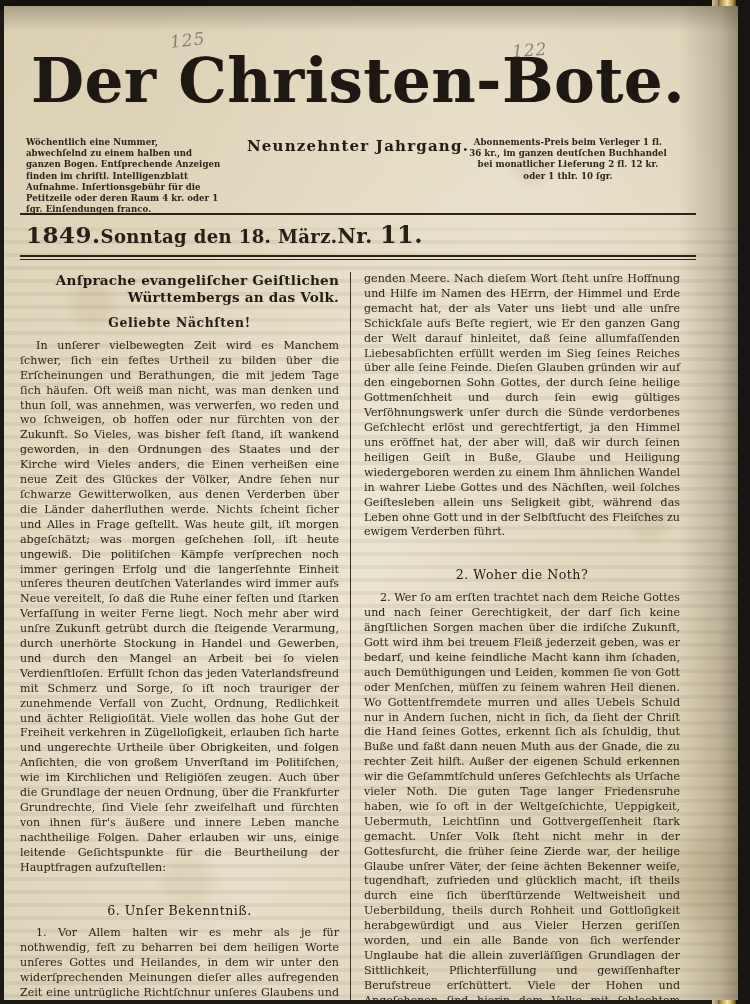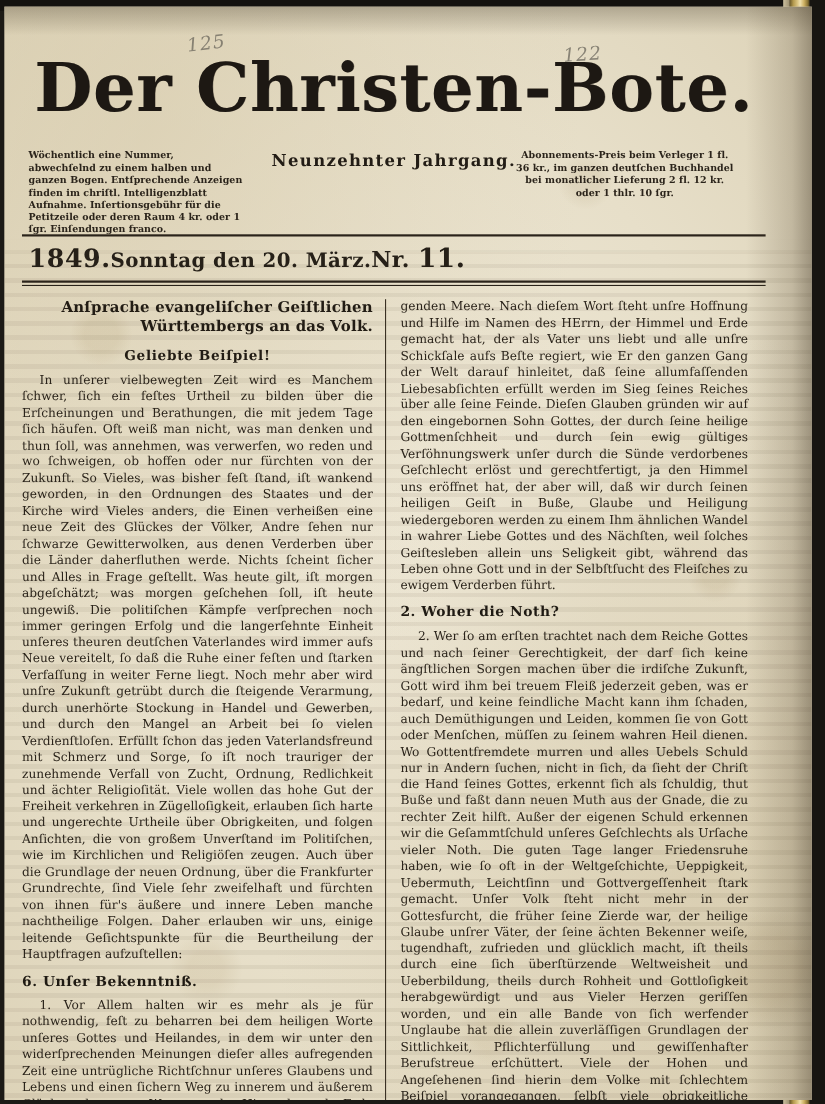--- a/index.html
+++ b/index.html
@@ -200,24 +200,25 @@
   }
   .salutation {
     text-align: center;
     font-size: 12.4px;
     font-weight: 700;
     letter-spacing: 0.6px;
     margin: 0 0 7px 0;
     color: #221c14;
   }
   .sec-head {
+    text-align: center;
     font-size: 12.6px;
-    font-weight: 700;
+    font-weight: 400;
     letter-spacing: 0.5px;
-    margin: 8px 0 7px 0;
+    margin: 27px 0 7px 0;
     color: #1f1a13;
   }
   p.body {
     margin: 0 0 2px 0;
     text-indent: 16px;
   }
   p.body.cont { text-indent: 0; }
 
   
   #content { filter: blur(0.12px); }
@@ -246,33 +247,33 @@
       <div class="notice-row">
         <div class="notice left">Wöchentlich eine Nummer, abwechſelnd zu einem halben und ganzen Bogen. Entſprechende Anzeigen finden im chriſtl. Intelligenzblatt Aufnahme. Inſertionsgebühr für die Petitzeile oder deren Raum 4 kr. oder 1 ſgr. Einſendungen franco.</div>
         <div class="subhead">Neunzehnter Jahrgang.</div>
         <div class="notice right">Abonnements-Preis beim Verleger 1 fl. 36 kr., im ganzen deutſchen Buchhandel bei monatlicher Lieferung 2 fl. 12 kr. oder 1 thlr. 10 ſgr.</div>
       </div>
 
       <hr class="rule-heavy">
 
       <div class="issue-line">
         <span class="issue-year">1849.</span>
-        <span class="issue-date">Sonntag den 20. März.</span>
+        <span class="issue-date">Sonntag den 18. März.</span>
         <span class="issue-no"><span>Nr.</span>
           <span class="num">11.</span>
         </span>
       </div>
 
       <div class="rule-double"></div>
 
       <div class="columns">
 
         <div class="col left">
           <div class="art-title">Anſprache evangeliſcher Geiſtlichen Württembergs an das Volk.</div>
-          <div class="salutation">Geliebte Beiſpiel!</div>
+          <div class="salutation">Geliebte Nächſten!</div>
           <p class="body">In unſerer vielbewegten Zeit wird es Manchem ſchwer, ſich ein feſtes Urtheil zu bilden über die Erſcheinungen und Berathungen, die mit jedem Tage ſich häufen. Oft weiß man nicht, was man denken und thun ſoll, was annehmen, was verwerfen, wo reden und wo ſchweigen, ob hoffen oder nur fürchten von der Zukunft. So Vieles, was bisher feſt ſtand, iſt wankend geworden, in den Ordnungen des Staates und der Kirche wird Vieles anders, die Einen verheißen eine neue Zeit des Glückes der Völker, Andre ſehen nur ſchwarze Gewitterwolken, aus denen Verderben über die Länder daherfluthen werde. Nichts ſcheint ſicher und Alles in Frage geſtellt. Was heute gilt, iſt morgen abgeſchätzt; was morgen geſchehen ſoll, iſt heute ungewiß. Die politiſchen Kämpfe verſprechen noch immer geringen Erfolg und die langerſehnte Einheit unſeres theuren deutſchen Vaterlandes wird immer aufs Neue vereitelt, ſo daß die Ruhe einer feſten und ſtarken Verfaſſung in weiter Ferne liegt. Noch mehr aber wird unſre Zukunft getrübt durch die ſteigende Verarmung, durch unerhörte Stockung in Handel und Gewerben, und durch den Mangel an Arbeit bei ſo vielen Verdienſtloſen. Erfüllt ſchon das jeden Vaterlandsfreund mit Schmerz und Sorge, ſo iſt noch trauriger der zunehmende Verfall von Zucht, Ordnung, Redlichkeit und ächter Religioſität. Viele wollen das hohe Gut der Freiheit verkehren in Zügelloſigkeit, erlauben ſich harte und ungerechte Urtheile über Obrigkeiten, und folgen Anſichten, die von großem Unverſtand im Politiſchen, wie im Kirchlichen und Religiöſen zeugen. Auch über die Grundlage der neuen Ordnung, über die Frankfurter Grundrechte, ſind Viele ſehr zweifelhaft und fürchten von ihnen für's äußere und innere Leben manche nachtheilige Folgen. Daher erlauben wir uns, einige leitende Geſichtspunkte für die Beurtheilung der Hauptfragen aufzuſtellen:</p>
           <div class="sec-head">6. Unſer Bekenntniß.</div>
           <p class="body">1. Vor Allem halten wir es mehr als je für nothwendig, feſt zu beharren bei dem heiligen Worte unſeres Gottes und Heilandes, in dem wir unter den widerſprechenden Meinungen dieſer alles aufregenden Zeit eine untrügliche Richtſchnur unſeres Glaubens und Lebens und einen ſichern Weg zu innerem und äußerem Glück erkennen. Wenn auch Himmel und Erde vergehen, Gottes Wort bleibet feſt wie ein Fels im wo</p>
         </div>
 
         <div class="col right">
           <p class="body cont">genden Meere. Nach dieſem Wort ſteht unſre Hoffnung und Hilfe im Namen des HErrn, der Himmel und Erde gemacht hat, der als Vater uns liebt und alle unſre Schickſale aufs Beſte regiert, wie Er den ganzen Gang der Welt darauf hinleitet, daß ſeine allumfaſſenden Liebesabſichten erfüllt werden im Sieg ſeines Reiches über alle ſeine Feinde. Dieſen Glauben gründen wir auf den eingebornen Sohn Gottes, der durch ſeine heilige Gottmenſchheit und durch ſein ewig gültiges Verſöhnungswerk unſer durch die Sünde verdorbenes Geſchlecht erlöst und gerechtfertigt, ja den Himmel uns eröffnet hat, der aber will, daß wir durch ſeinen heiligen Geiſt in Buße, Glaube und Heiligung wiedergeboren werden zu einem Ihm ähnlichen Wandel in wahrer Liebe Gottes und des Nächſten, weil ſolches Geiſtesleben allein uns Seligkeit gibt, während das Leben ohne Gott und in der Selbſtſucht des Fleiſches zu ewigem Verderben führt.</p>
           <div class="sec-head">2. Woher die Noth?</div>
           <p class="body">2. Wer ſo am erſten trachtet nach dem Reiche Gottes und nach ſeiner Gerechtigkeit, der darf ſich keine ängſtlichen Sorgen machen über die irdiſche Zukunft, Gott wird ihm bei treuem Fleiß jederzeit geben, was er bedarf, und keine feindliche Macht kann ihm ſchaden, auch Demüthigungen und Leiden, kommen ſie von Gott oder Menſchen, müſſen zu ſeinem wahren Heil dienen. Wo Gottentfremdete murren und alles Uebels Schuld nur in Andern ſuchen, nicht in ſich, da ſieht der Chriſt die Hand ſeines Gottes, erkennt ſich als ſchuldig, thut Buße und faßt dann neuen Muth aus der Gnade, die zu rechter Zeit hilft. Außer der eigenen Schuld erkennen wir die Geſammtſchuld unſeres Geſchlechts als Urſache vieler Noth. Die guten Tage langer Friedensruhe haben, wie ſo oft in der Weltgeſchichte, Ueppigkeit, Uebermuth, Leichtſinn und Gottvergeſſenheit ſtark gemacht. Unſer Volk ſteht nicht mehr in der Gottesfurcht, die früher ſeine Zierde war, der heilige Glaube unſrer Väter, der ſeine ächten Bekenner weiſe, tugendhaft, zufrieden und glücklich macht, iſt theils durch eine ſich überſtürzende Weltweisheit und Ueberbildung, theils durch Rohheit und Gottloſigkeit herabgewürdigt und aus Vieler Herzen geriſſen worden, und ein alle Bande von ſich werfender Unglaube hat die allein zuverläſſigen Grundlagen der Sittlichkeit, Pflichterfüllung und gewiſſenhafter Berufstreue erſchüttert. Viele der Hohen und Angeſehenen ſind hierin dem Volke mit ſchlechtem Beiſpiel vorangegangen, ſelbſt viele obrigkeitliche Perſonen haben mehr gegen, als für Religion und Kirche gewirkt. So ging alles Trachten immer mehr nach dem Reiche dieſer</p>
         </div>

